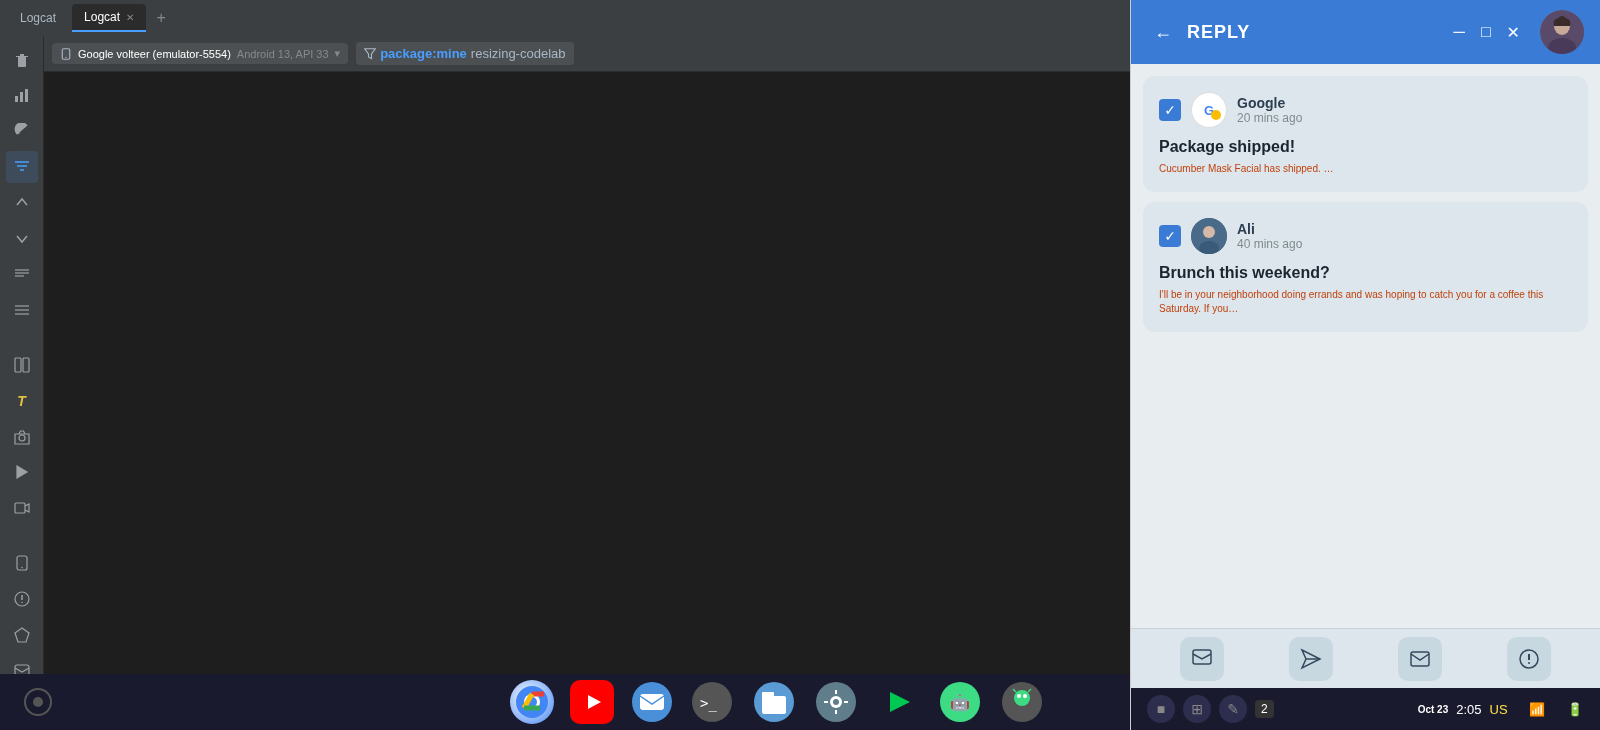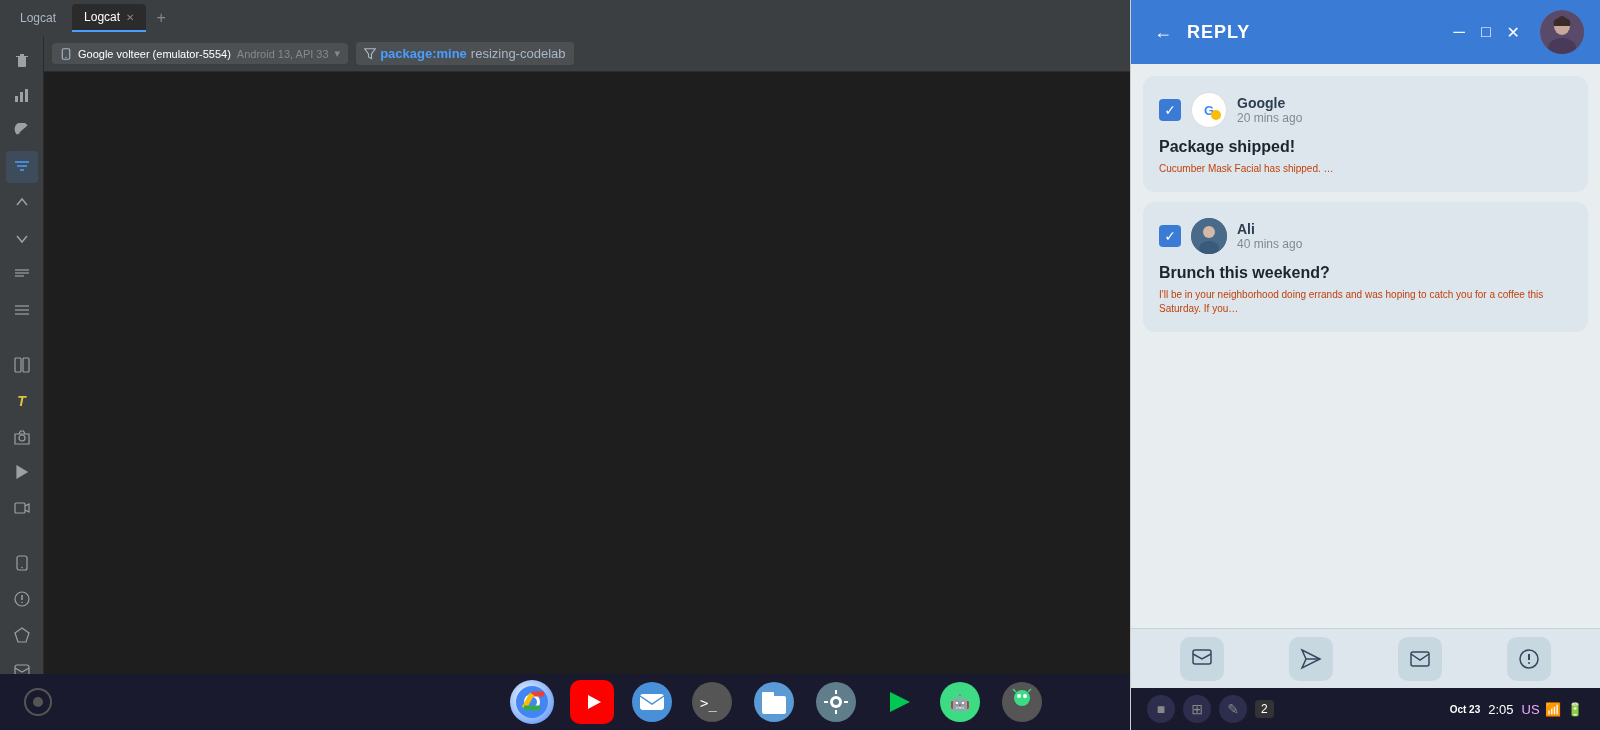--- a/index.html
+++ b/index.html
@@ -390,24 +390,24 @@
       font-weight: 600;
       color: white;
       margin-left: auto;
     }
     .status-time {
       font-size: 13px;
       color: white;
     }
     .status-sys-icons {
       display: flex;
-      gap: 6px;
+      gap: 22px;
       align-items: flex-end;
       font-size: 13px;
-      color: #f0abfc;
+      color: #fde047;
     }
   </style>
 </head>
 <body>
 
 <div class="tab-bar">
   <div class="tab">
     <span>Logcat</span>
   </div>
   <div class="tab active">

